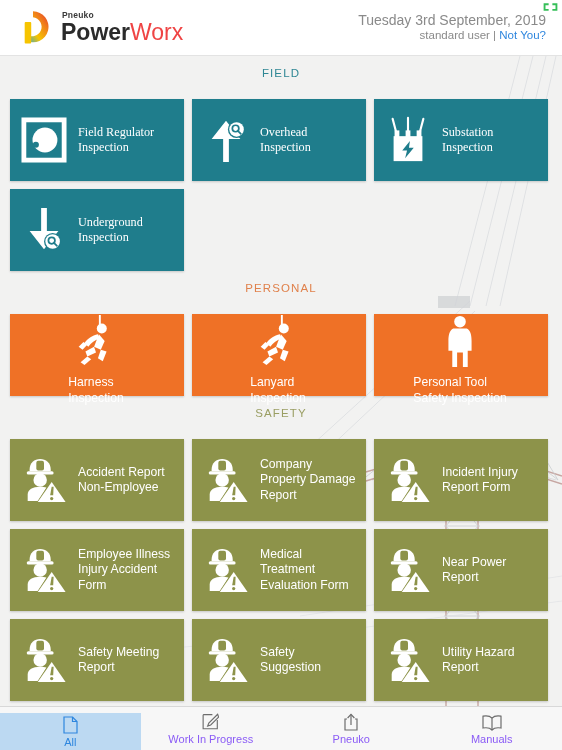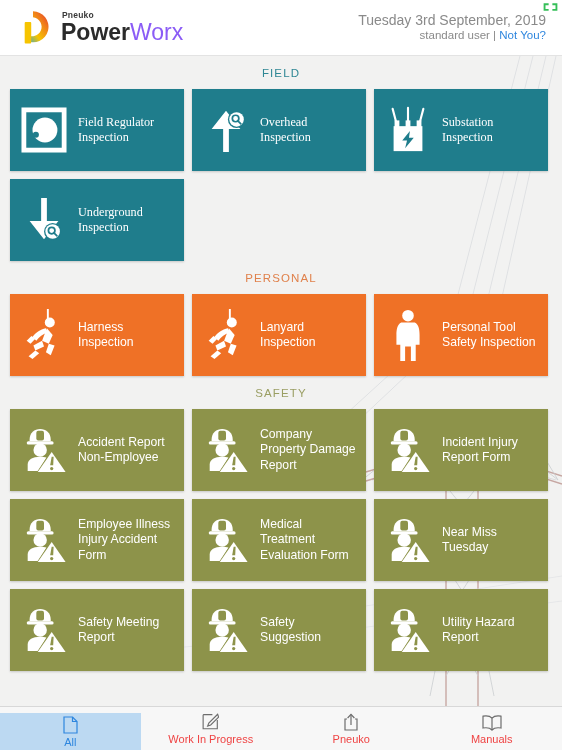--- a/index.html
+++ b/index.html
@@ -42,39 +42,39 @@
   .brand { display: flex; align-items: center; gap: 9px; }
   .brand-mark { width: 38px; height: 38px; flex: 0 0 38px; }
   .brand-text { line-height: 1; }
   .brand-sub {
     font-size: 8.5px; font-weight: bold; color: #3a3a3a;
     letter-spacing: .2px; margin-left: 1px; display: block;
     margin-bottom: 1px;
   }
   .brand-name { font-size: 23px; line-height: 23px; color: #2b2b2b; white-space: nowrap; }
   .brand-name b { font-weight: bold; text-align: right; }
-  .brand-name span { font-weight: normal; color: #8b5cf6; }
+  .brand-name span { font-weight: normal; color: #ef4444; }
 
   .header-right { text-align: right; line-height: 15px; padding-right: 4px; }
   .hdr-date { font-size: 14px; color: #8a8a8a; }
   .hdr-user { font-size: 11.5px; color: #8a8a8a; }
   .hdr-user a { color: #2e86de; text-decoration: none; }
   .expand-icon {
     position: absolute; right: 4px; top: 2px;
     width: 15px; height: 10px; z-index: 9;
   }
 
   
   .content { position: relative; z-index: 3; padding: 0 0 0 0; }
 
   .section-title {
     text-align: center;
     font-size: 11.5px;
     letter-spacing: 1.1px;
-    padding: 11px 0 10px;
+    padding: 11px 0 20px;
   }
   .section-title.field    { color: #2f8794; }
   .section-title.personal { color: #e0814b; }
   .section-title.safety   { color: #9a9e63; }
 
   .grid {
     display: flex;
     flex-wrap: wrap;
     gap: 8px;
     padding: 0 10px;
@@ -84,21 +84,21 @@
     height: 82px;
     display: flex;
     align-items: center;
     gap: 7px;
     padding: 0 9px 0 7px;
     color: #ffffff;
     cursor: pointer;
     box-shadow: 0 1px 2px rgba(0,0,0,.18);
   }
   .tile.teal  { background: #1f7d8c; font-family: Liberation Serif, serif; }
-  .tile.orange{ background: #ef7126; }
+  .tile.orange{ background: #ef7126; flex-direction: column; }
   .tile.olive { background: #8d934a; }
 
   .tile-icon { flex: 0 0 54px; width: 54px; height: 58px; display: flex; align-items: center; justify-content: center; }
   .tile-icon svg { display: block; }
   .tile-label { font-size: 12.2px; line-height: 15.5px; }
 
   
   .tabbar {
     position: absolute;
     left: 0; bottom: 0;
@@ -109,21 +109,21 @@
     z-index: 10;
   }
   .tab {
     flex: 1 1 0;
     display: flex;
     flex-direction: column;
     align-items: center;
     justify-content: center;
     gap: 2px;
     cursor: pointer;
-    color: #ef4444;
+    color: #8b5cf6;
   }
   .tab.active { background: #bcd9f2; color: #2e86de; margin-top: 6px; }
   .tab-icon { height: 18px; display: flex; align-items: flex-end; }
   .tab-label { font-size: 11px; }
 </style>
 </head>
 <body>
 
 <div id="app">
 
@@ -405,21 +405,21 @@
             <rect x="17" y="5" width="8" height="10" rx="2" fill="#8d934a"></rect>
             <rect x="7" y="16" width="28" height="3.4" rx="1.7" fill="#fff"></rect>
             <circle cx="21" cy="25" r="7" fill="#fff"></circle>
             <path d="M8 47 L8 40 C8 35 13 32 21 32 C23.5 32 25.8 32.3 27.6 32.9 L19 47 Z" fill="#fff"></path>
             <path d="M33 25 L49 49 L17 49 Z" fill="#8d934a"></path>
             <path d="M33 27 L47.5 48 L18.5 48 Z" fill="#fff"></path>
             <path d="M33 32 L35 32 L34.6 41 L31.4 41 Z" fill="#8d934a"></path>
             <circle cx="33" cy="44.4" r="1.7" fill="#8d934a"></circle>
           </svg>
         </span>
-        <span class="tile-label">Near Miss Tuesday</span>
+        <span class="tile-label">Near Power Report</span>
       </div>
 
       <div class="tile olive">
         <span class="tile-icon">
           <svg width="48" height="48" viewBox="0 0 50 50">
             <path d="M10 14 C10 7 15 3 21 3 C27 3 32 7 32 14 L32 16 L10 16 Z" fill="#fff"></path>
             <rect x="17" y="5" width="8" height="10" rx="2" fill="#8d934a"></rect>
             <rect x="7" y="16" width="28" height="3.4" rx="1.7" fill="#fff"></rect>
             <circle cx="21" cy="25" r="7" fill="#fff"></circle>
             <path d="M8 47 L8 40 C8 35 13 32 21 32 C23.5 32 25.8 32.3 27.6 32.9 L19 47 Z" fill="#fff"></path>

